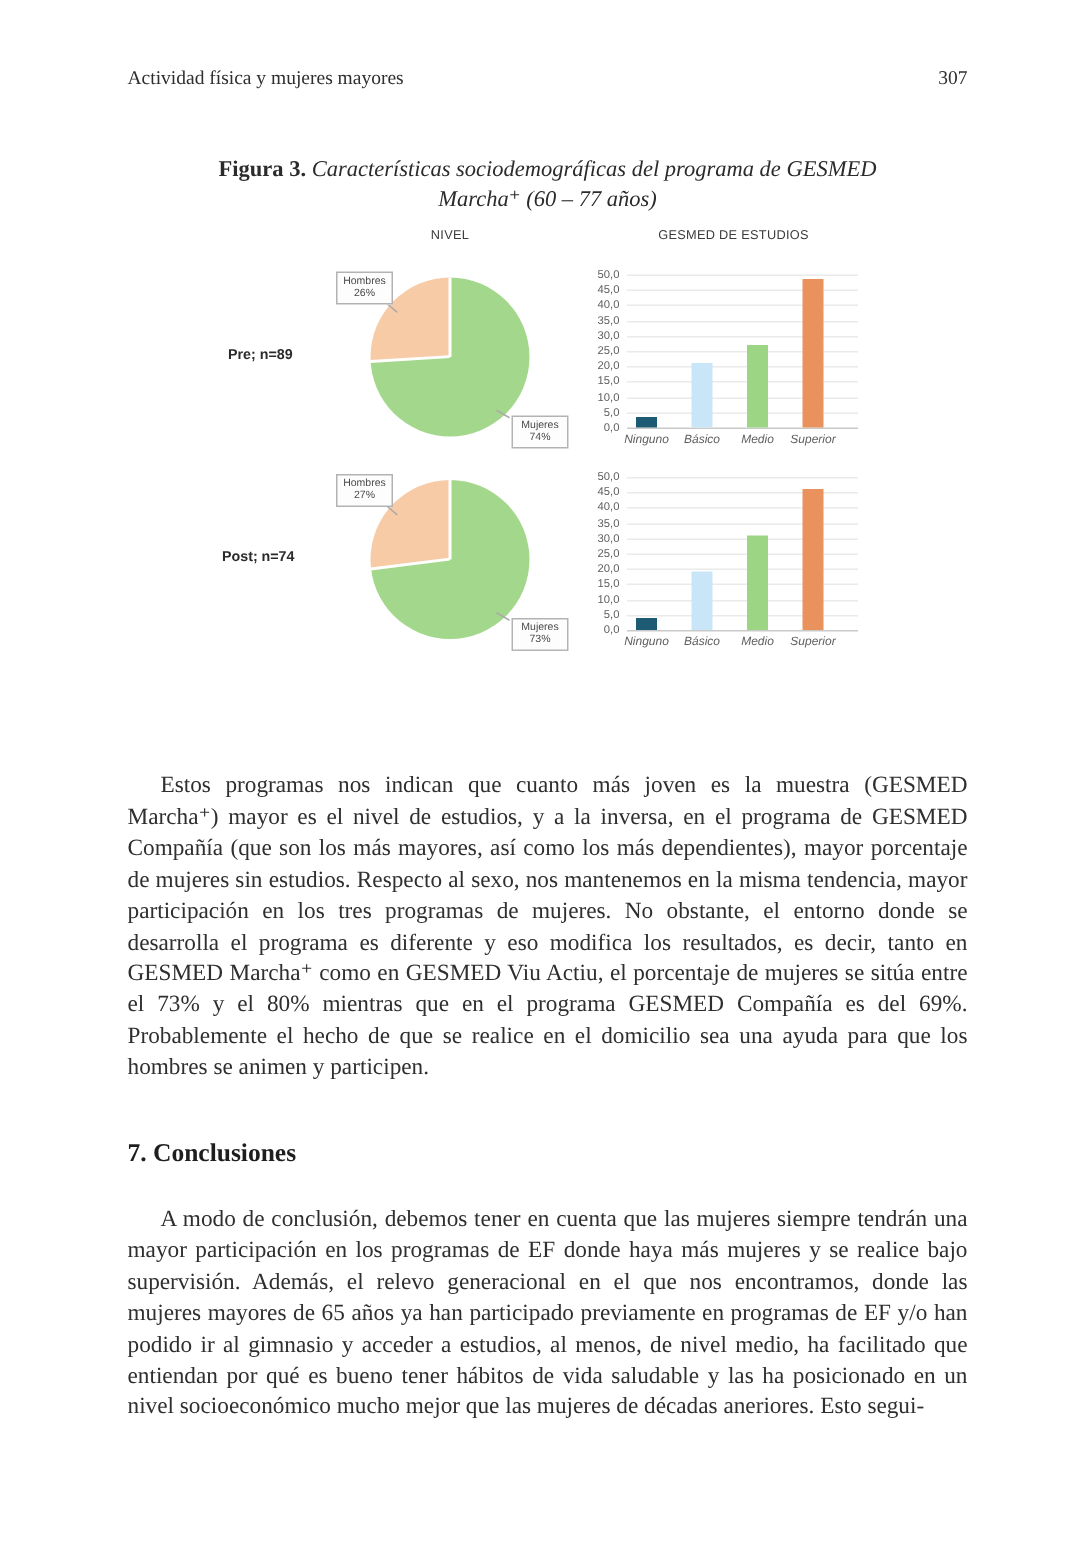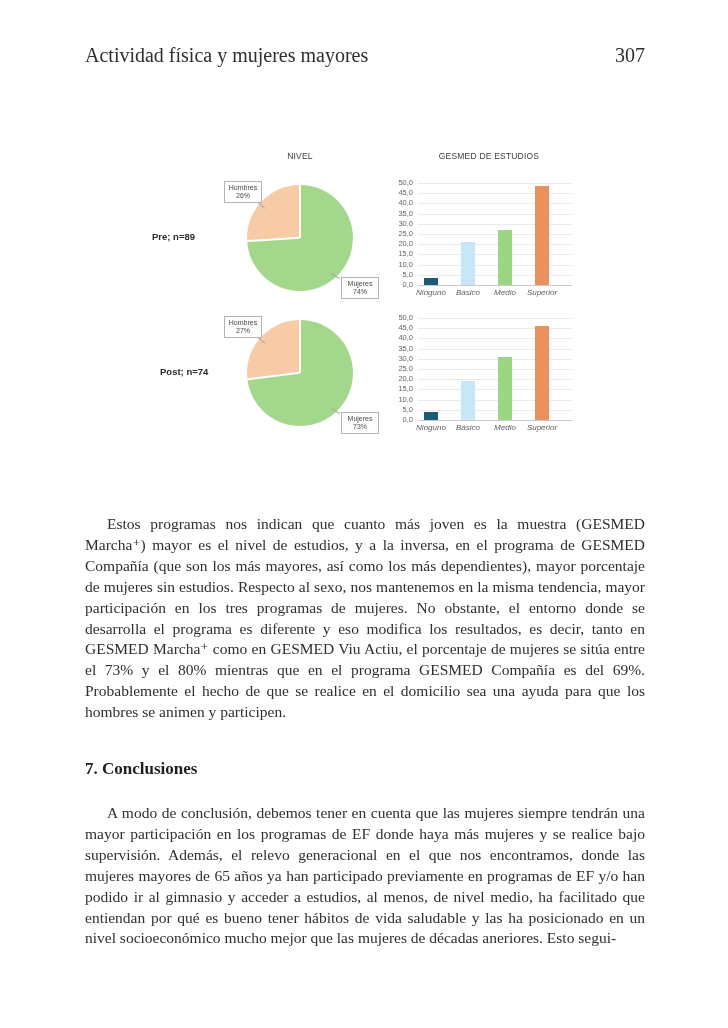--- a/index.html
+++ b/index.html
@@ -4,21 +4,21 @@
 <style>
   html,body{margin:0;padding:0;background:#ffffff;}
   .page{
     position:relative;width:728px;height:1028px;background:#ffffff;overflow:hidden;
     font-family:"Liberation Serif","DejaVu Serif",serif;color:#2f2f2f;
   }
   
   .running-header{
     position:absolute;left:85px;top:44px;width:560px;
     display:flex;justify-content:space-between;
-    font-size:20px;color:#2e2e2e;
+    font-size:13px;color:#2e2e2e;
   }
   
   .figure-caption{
     position:absolute;left:85px;top:103px;width:560px;
     text-align:center;font-size:15px;line-height:20px;color:#2b2b2b;
   }
   .figure-caption .fig-label{font-weight:bold;}
   .figure-caption em{font-style:italic;}
   
   .charts-area{position:absolute;left:0;top:148px;width:728px;height:312px;
@@ -66,20 +66,25 @@
 </head>
 <body>
 
 <div class="page">
 
   <div class="running-header">
     <span>Actividad física y mujeres mayores</span>
     <span>307</span>
   </div>
 
+  <div class="figure-caption">
+    <span class="fig-label">Figura 3.</span>
+    <em>Características sociodemográficas del programa de GESMED</em><br>
+    <em>Marcha⁺ (60 – 77 años)</em>
+  </div>
 
   <div class="charts-area">
     <div class="col-title sexo-title">NIVEL</div>
     <div class="col-title estudios-title">GESMED DE ESTUDIOS</div>
 
     <div class="row-label" style="left:152px;top:83px;">Pre; n=89</div>
     <div class="pie" style="left: 247px; top: 37px; background: conic-gradient(rgb(163, 215, 139) 0%, rgb(163, 215, 139) 74%, rgb(247, 203, 166) 74%, rgb(247, 203, 166) 100%);">
         <div class="pie-divider" style="transform: rotate(0deg);"></div>
         <div class="pie-divider" style="transform: rotate(266.4deg);"></div>
       </div>
@@ -125,21 +130,21 @@
           <div class="bar" style="left: 117px; height: 98.532px; background: rgb(233, 146, 94);"></div>
         </div>
       <div class="xlabels">
           <div class="cat-label" style="left: -12px;">Ninguno</div>
           <div class="cat-label" style="left: 25px;">Básico</div>
           <div class="cat-label" style="left: 62px;">Medio</div>
           <div class="cat-label" style="left: 99px;">Superior</div>
         </div>
     </div>
 
-    <div class="row-label" style="left:148px;top:218px;margin-left:12px;">Post; n=74</div>
+    <div class="row-label" style="left:148px;top:218px;">Post; n=74</div>
     <div class="pie" style="left: 247px; top: 172px; background: conic-gradient(rgb(163, 215, 139) 0%, rgb(163, 215, 139) 73%, rgb(247, 203, 166) 73%, rgb(247, 203, 166) 100%);">
         <div class="pie-divider" style="transform: rotate(0deg);"></div>
         <div class="pie-divider" style="transform: rotate(262.8deg);"></div>
       </div>
     <div class="leader" style="left:258px;top:189px;width:9px;transform:rotate(40deg);"></div>
     <div class="leader" style="left:331px;top:260px;width:10px;transform:rotate(30deg);"></div>
     <div class="callout" style="left:224px;top:168px;">
       <div>Hombres</div>
       <div>27%</div>
     </div>

